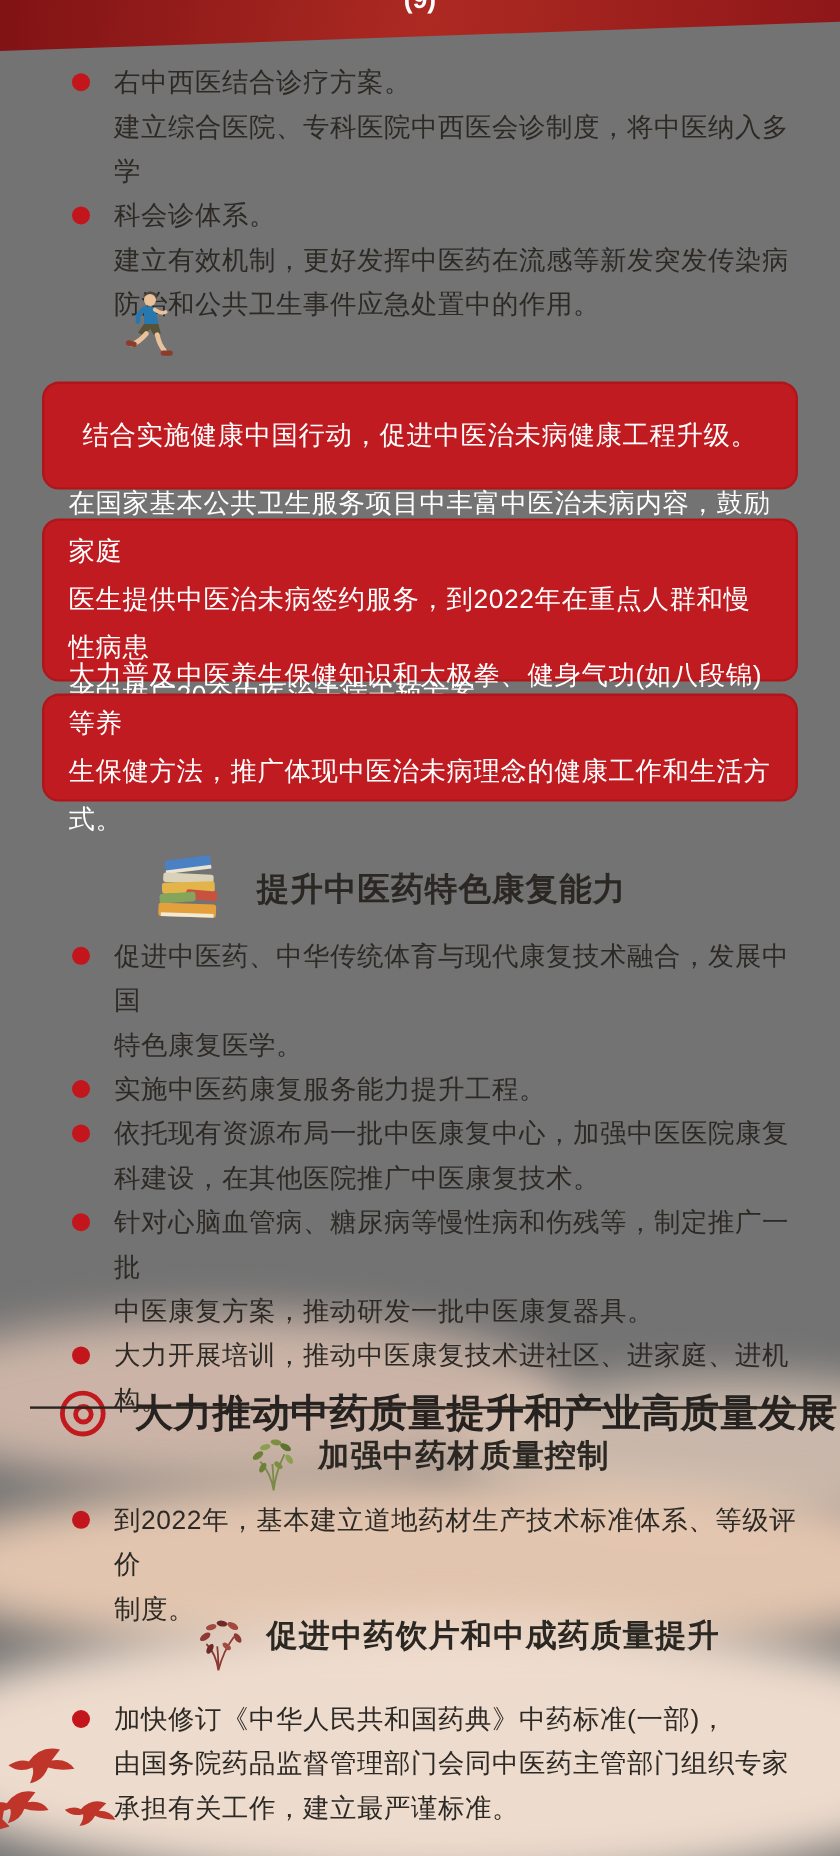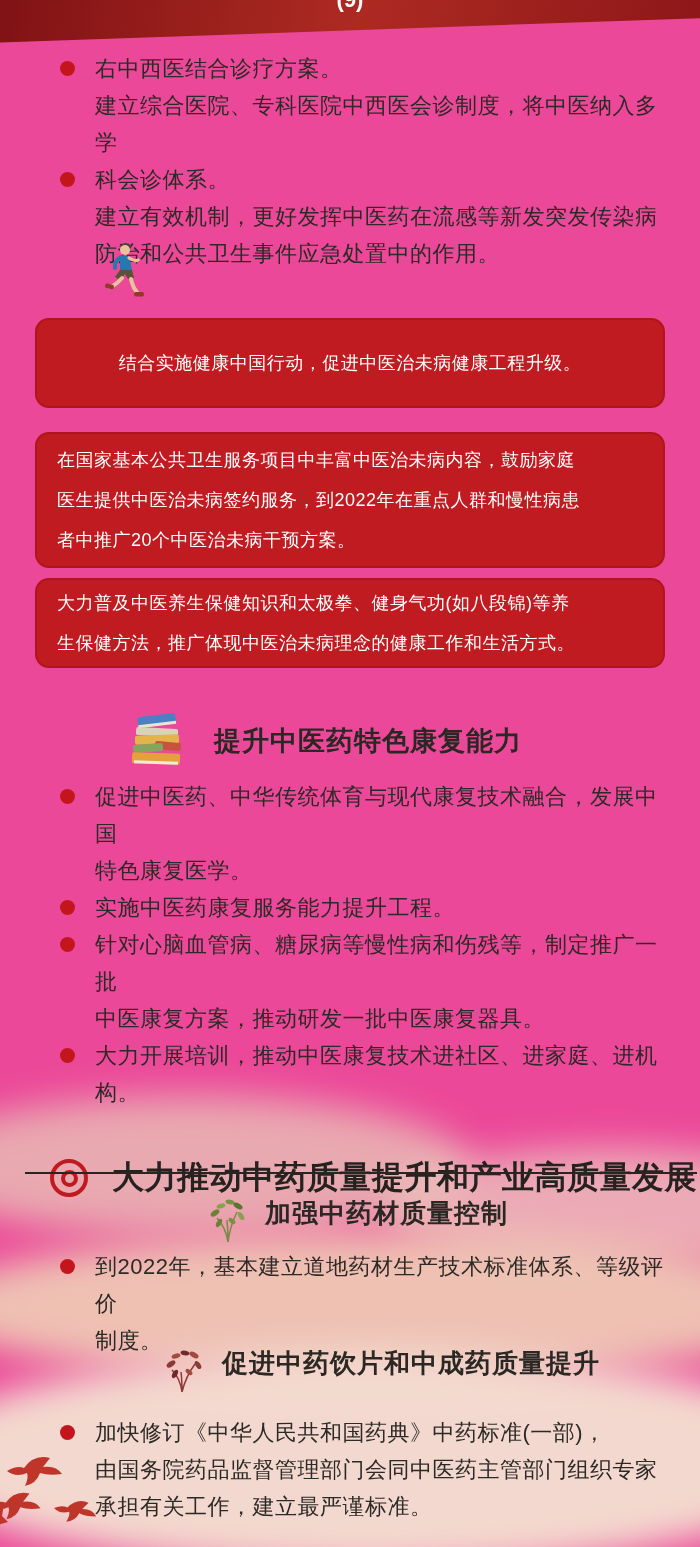--- a/index.html
+++ b/index.html
@@ -1,18 +1,18 @@
 <!DOCTYPE html>
 <html><head>
 <meta charset="utf-8">
 <style>
   html,body{margin:0;padding:0;background:#e8e4dc;}
   .page{
     position:relative;width:700px;height:1547px;margin:0 auto;
-    background:#ec4899;overflow:hidden;
+    background:#737373;overflow:hidden;
     font-family:"Liberation Sans","DejaVu Sans",sans-serif;
     color:#2d2a26;
   }
   
   .wash{position:absolute;border-radius:50%;filter:blur(18px);z-index:0;}
   .w1{top:1096px;left:-90px;width:560px;height:140px;background:rgba(232,201,184,.75);}
   .w2{top:1148px;right:-140px;width:460px;height:120px;background:rgba(236,212,194,.7);}
   .w3{top:1232px;left:-70px;width:880px;height:150px;background:rgba(238,206,182,.9);}
   .w4{top:1350px;left:-90px;width:920px;height:220px;background:rgba(243,224,210,.95);}
   .content{position:relative;z-index:1;}
@@ -30,21 +30,21 @@
   
   .sec-hdr{position:absolute;display:flex;align-items:center;}
   .hdrA{top:240px;left:102px;}
   .hdrB{top:711px;left:128px;}
   .sec-hdr h2{margin:0 0 0 28px;font-size:27px;font-weight:600;color:#2b2824;letter-spacing:1px;}
 
   
   .redbox{
     position:absolute;left:35px;width:630px;box-sizing:border-box;
     background:#c01b20;border-radius:14px;color:#ffffff;
-    font-size:18px;line-height:40px;white-space:pre-line;letter-spacing:.5px;
+    font-size:22px;line-height:40px;white-space:pre-line;letter-spacing:.5px;
     padding:0 22px;display:flex;align-items:center;
     box-shadow:inset 0 0 0 2px rgba(80,0,0,.15);
   }
   .box1{top:318px;height:90px;justify-content:center;text-align:center;}
   .box2{top:432px;height:136px;}
   .box3{top:578px;height:90px;}
 
   
   .big-hdr{position:absolute;top:1156px;left:50px;display:flex;align-items:center;}
   .target-icon{width:38px;height:38px;border:4px solid #c2191f;border-radius:50%;
@@ -140,20 +140,25 @@
         <span class="dot"></span>
         <p>促进中医药、中华传统体育与现代康复技术融合，发展中国
 特色康复医学。</p>
       </div>
       <div class="li">
         <span class="dot"></span>
         <p>实施中医药康复服务能力提升工程。</p>
       </div>
       <div class="li">
         <span class="dot"></span>
+        <p>依托现有资源布局一批中医康复中心，加强中医医院康复
+科建设，在其他医院推广中医康复技术。</p>
+      </div>
+      <div class="li">
+        <span class="dot"></span>
         <p>针对心脑血管病、糖尿病等慢性病和伤残等，制定推广一批
 中医康复方案，推动研发一批中医康复器具。</p>
       </div>
       <div class="li">
         <span class="dot"></span>
         <p>大力开展培训，推动中医康复技术进社区、进家庭、进机构。</p>
       </div>
     </section>
 
     <div class="big-hdr">

